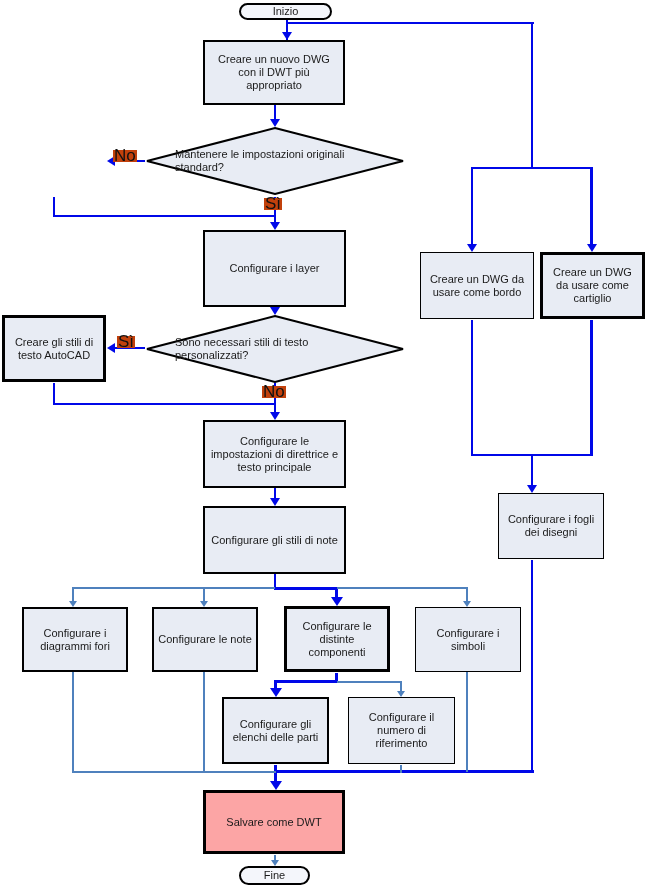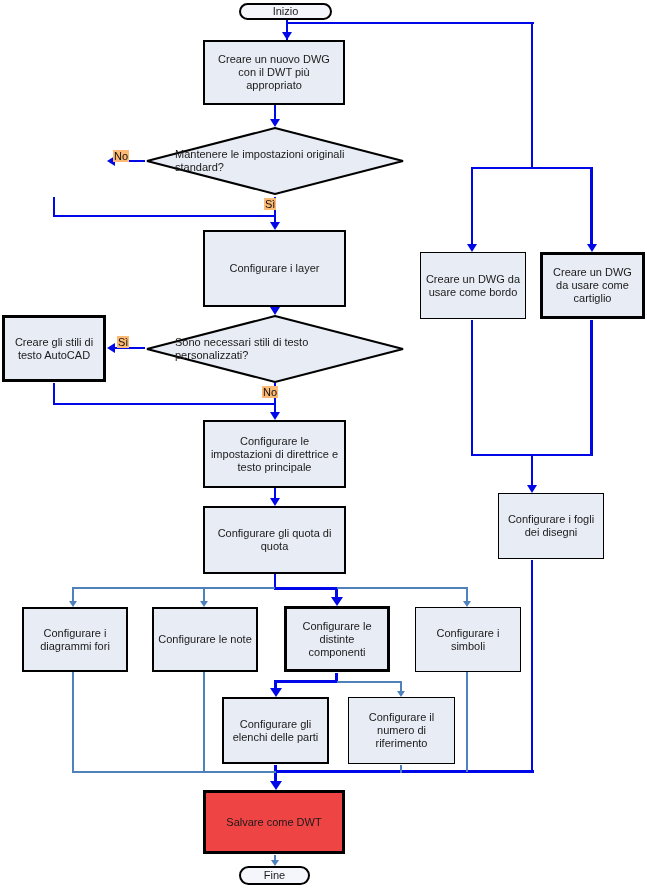--- a/index.html
+++ b/index.html
@@ -4,37 +4,37 @@
 <style>
   html,body{margin:0;padding:0;background:#ffffff;}
   #canvas{position:relative;width:647px;height:890px;background:#ffffff;overflow:hidden;
           font-family:"Liberation Sans","DejaVu Sans",sans-serif;}
   .node{position:absolute;background:#e8ecf4;border:2px solid #000;box-sizing:border-box;
         display:flex;align-items:center;justify-content:center;text-align:center;
         font-size:11px;line-height:13px;color:#1a1a1a;padding:2px 4px;}
   .thin{border-width:1px;}
   .thick{border-width:3px;}
   .stadium{border-radius:10px;background:#f4f6fb;padding:0 4px;}
-  .yellow{background:#ef4444;}
+  .yellow{background:#fca5a5;}
   .dwrap{position:absolute;}
   .dwrap svg{display:block;}
   .dtext{position:absolute;left:0;top:0;right:0;bottom:0;display:flex;align-items:center;
           justify-content:center;font-size:11px;line-height:13px;color:#1a1a1a;
           padding:0 30px;}
   .lb{position:absolute;background:#0008e8;}
   .ls{position:absolute;background:#4f81bd;}
   .ab{position:absolute;width:0;height:0;border-left:5px solid transparent;
       border-right:5px solid transparent;border-top:8px solid #0008e8;}
   .abL{position:absolute;width:0;height:0;border-left:6px solid transparent;
       border-right:6px solid transparent;border-top:9px solid #0008e8;}
   .al{position:absolute;width:0;height:0;border-top:5px solid transparent;
       border-bottom:5px solid transparent;border-right:8px solid #0008e8;}
   .as{position:absolute;width:0;height:0;border-left:4px solid transparent;
       border-right:4px solid transparent;border-top:6px solid #4f81bd;}
-  .elabel{position:absolute;font-size:11px;line-height:12px;color:#111;background:#fdba74;padding:0 1px;}
+  .elabel{position:absolute;font-size:17px;line-height:12px;color:#111;background:#c2410c;padding:0 1px;}
 </style>
 </head>
 <body>
 
 <div id="canvas">
 
   <div class="lb" style="left:286px;top:20px;width:2px;height:20px"></div>
   <div class="lb" style="left:286px;top:22px;width:248px;height:2px"></div>
   <div class="lb" style="left:531px;top:22px;width:2px;height:147px"></div>
   <div class="lb" style="left:471px;top:167px;width:122px;height:2px"></div>
@@ -123,23 +123,23 @@
     <svg width="260" height="68">
       <polygon points="130,1 258,34 130,67 2,34" fill="#e8ecf4" stroke="#000000" stroke-width="2"></polygon>
     </svg>
     <div class="dtext">Sono necessari stili di testo personalizzati?</div>
   </div>
 
   <div class="node thick" style="left:2px;top:315px;width:104px;height:67px">Creare gli stili di testo AutoCAD</div>
 
   <div class="node" style="left:203px;top:420px;width:143px;height:68px">Configurare le impostazioni di direttrice e testo principale</div>
 
-  <div class="node" style="left:203px;top:506px;width:143px;height:68px">Configurare gli quota di quota</div>
+  <div class="node" style="left:203px;top:506px;width:143px;height:68px">Configurare gli stili di note</div>
 
-  <div class="node thin" style="left:420px;top:252px;width:106px;height:67px">Creare un DWG da usare come bordo</div>
+  <div class="node thin" style="left:420px;top:252px;width:114px;height:67px">Creare un DWG da usare come bordo</div>
 
   <div class="node thick" style="left:540px;top:252px;width:105px;height:67px">Creare un DWG da usare come cartiglio</div>
 
   <div class="node thin" style="left:498px;top:493px;width:106px;height:66px">Configurare i fogli dei disegni</div>
 
   <div class="node" style="left:22px;top:607px;width:106px;height:65px">Configurare i diagrammi fori</div>
 
   <div class="node" style="left:152px;top:607px;width:106px;height:65px">Configurare le note</div>
 
   <div class="node thick" style="left:284px;top:606px;width:106px;height:66px">Configurare le distinte componenti</div>

